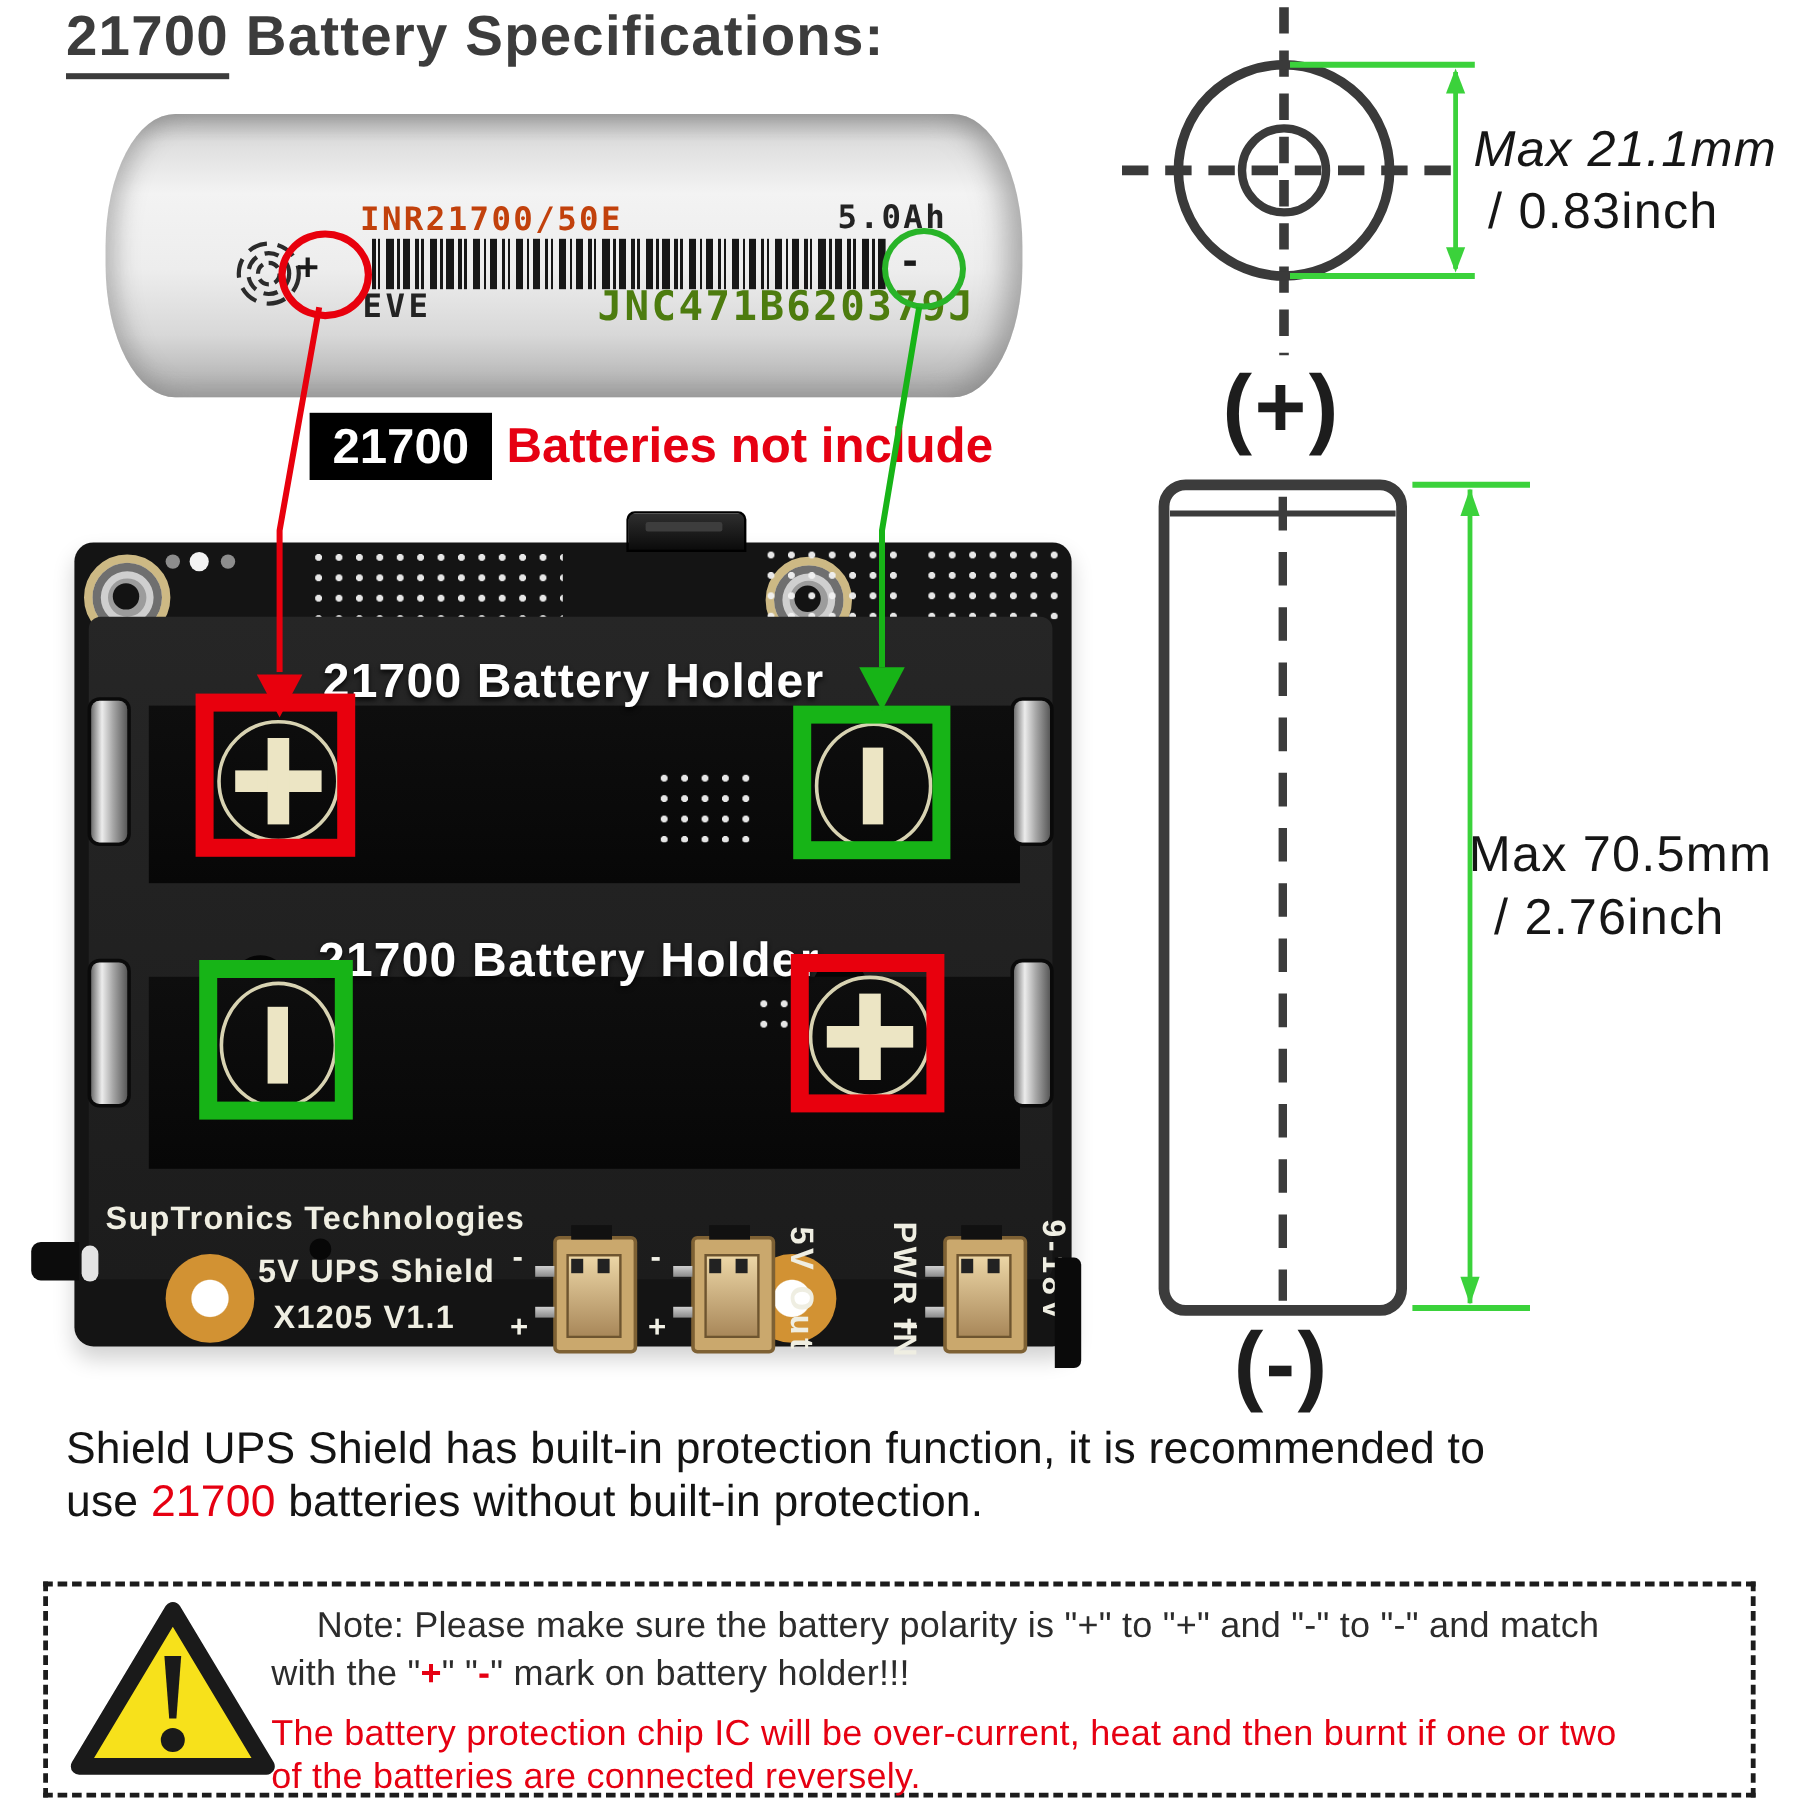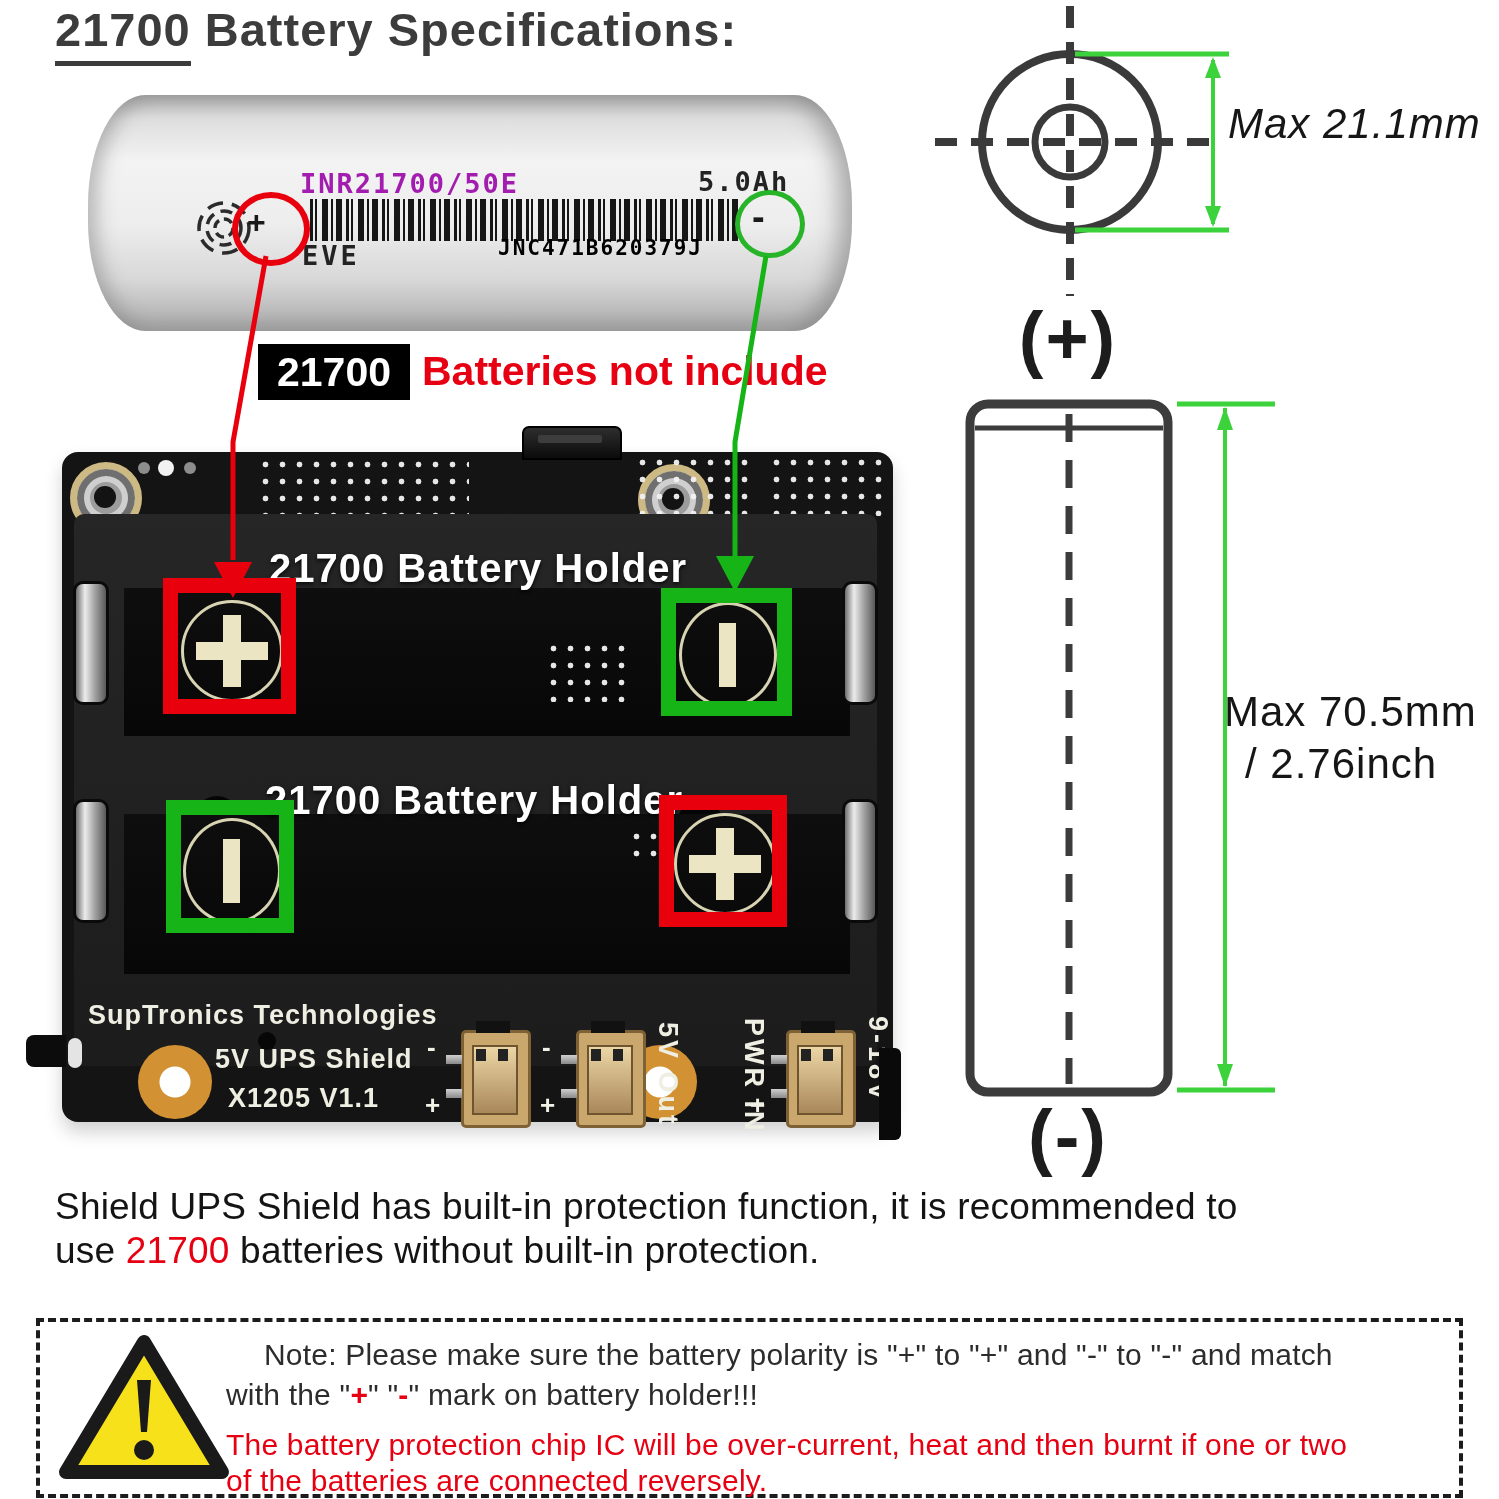--- a/index.html
+++ b/index.html
@@ -9,28 +9,28 @@
 
   
   .title{left:55px;top:2px;font-size:47px;font-weight:600;color:#3c3c3c;letter-spacing:1px;}
   .title .u{border-bottom:5px solid #3c3c3c;padding-bottom:5px;}
 
   
   .battery{left:88px;top:95px;width:764px;height:236px;border-radius:58px/110px;
     background:linear-gradient(180deg,#b7b7b7 0%,#dedede 10%,#f3f3f3 28%,#ededed 55%,#d8d8d8 78%,#b3b3b3 96%);
     box-shadow:inset -14px 0 22px rgba(120,120,120,.55), inset 10px 0 18px rgba(130,130,130,.45);}
   .batt-label{left:300px;top:168px;font-family:"DejaVu Sans Mono",monospace;font-weight:bold;
-    color:#a21caf;font-size:27px;letter-spacing:2px;}
+    color:#c2410c;font-size:27px;letter-spacing:2px;}
   .batt-cap{left:650px;top:166px;font-family:"DejaVu Sans Mono",monospace;font-weight:bold;color:#232323;font-size:27px;letter-spacing:2px;margin-left:48px;}
   .barcode{left:310px;top:199px;width:428px;height:42px;
     background:repeating-linear-gradient(90deg,#161616 0 3px,transparent 3px 5px,#161616 5px 7px,
       transparent 7px 12px,#161616 12px 18px,transparent 18px 21px,#161616 21px 23px,
       transparent 23px 26px,#161616 26px 32px,transparent 32px 36px);}
   .batt-brand{left:302px;top:240px;font-family:"DejaVu Sans Mono",monospace;font-weight:bold;color:#232323;font-size:27px;letter-spacing:3px;}
-  .batt-serial{left:498px;top:236px;font-family:"DejaVu Sans Mono",monospace;font-weight:bold;color:#000000;font-size:21px;letter-spacing:2px;}
+  .batt-serial{left:498px;top:236px;font-family:"DejaVu Sans Mono",monospace;font-weight:bold;color:#4d7c0f;font-size:34px;letter-spacing:2px;}
   .batt-plus{left:247px;top:204px;font-size:32px;font-weight:bold;color:#1a1a1a;}
   .batt-minus{left:752px;top:196px;font-size:38px;font-weight:bold;color:#1a1a1a;}
   .ring-red{left:232px;top:192px;width:66px;height:62px;border:6px solid #e8000d;border-radius:50%;}
   .ring-green{left:735px;top:190px;width:60px;height:58px;border:5px solid #28b428;border-radius:50%;}
 
   
   .ni-badge{left:258px;top:344px;width:152px;height:56px;background:#000;color:#fff;
     font-size:41px;font-weight:bold;text-align:center;line-height:56px;}
   .ni-text{left:422px;top:348px;font-size:41px;font-weight:bold;color:#e60012;}
 
@@ -234,20 +234,21 @@
     <line x1="145" y1="4" x2="145" y2="294" stroke="#3a3a3a" stroke-width="8" stroke-dasharray="22 14"></line>
     <circle cx="145" cy="140" r="88" fill="none" stroke="#3a3a3a" stroke-width="8"></circle>
     <circle cx="145" cy="140" r="35" fill="none" stroke="#3a3a3a" stroke-width="7"></circle>
     <line x1="150" y1="52" x2="304" y2="52" stroke="#3bd23b" stroke-width="5"></line>
     <line x1="150" y1="228" x2="304" y2="228" stroke="#3bd23b" stroke-width="5"></line>
     <line x1="288" y1="58" x2="288" y2="222" stroke="#3bd23b" stroke-width="4"></line>
     <polygon points="280,76 296,76 288,55" fill="#3bd23b"></polygon>
     <polygon points="280,204 296,204 288,225" fill="#3bd23b"></polygon>
   </svg>
   <div class="abs dimtext" style="left:1228px;top:100px;font-style:italic;">Max 21.1mm</div>
+  <div class="abs dimtext" style="left:1240px;top:152px;">/ 0.83inch</div>
 
   <div class="abs bigpol" style="left:1003px;top:296px;">(+)</div>
   <svg class="abs" style="left:945px;top:388px;" width="345" height="720" viewBox="0 0 345 720">
     <rect x="25" y="16" width="198" height="688" rx="18" fill="#fff" stroke="#3c3c3c" stroke-width="9"></rect>
     <line x1="30" y1="40" x2="218" y2="40" stroke="#3c3c3c" stroke-width="5"></line>
     <line x1="124" y1="26" x2="124" y2="696" stroke="#3c3c3c" stroke-width="7" stroke-dasharray="28 18"></line>
     <line x1="232" y1="16" x2="330" y2="16" stroke="#3bd23b" stroke-width="5"></line>
     <line x1="232" y1="702" x2="330" y2="702" stroke="#3bd23b" stroke-width="5"></line>
     <line x1="280" y1="20" x2="280" y2="698" stroke="#3bd23b" stroke-width="4"></line>
     <polygon points="272,42 288,42 280,19" fill="#3bd23b"></polygon>

